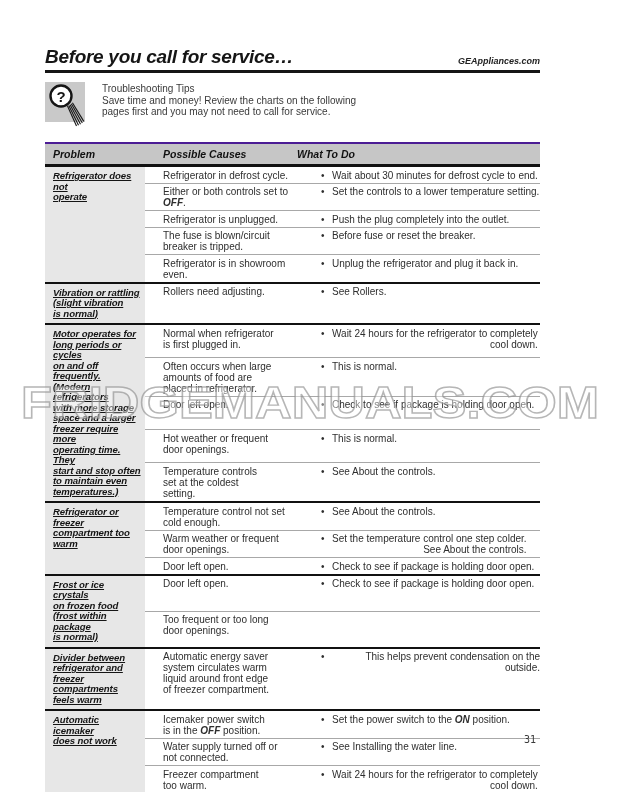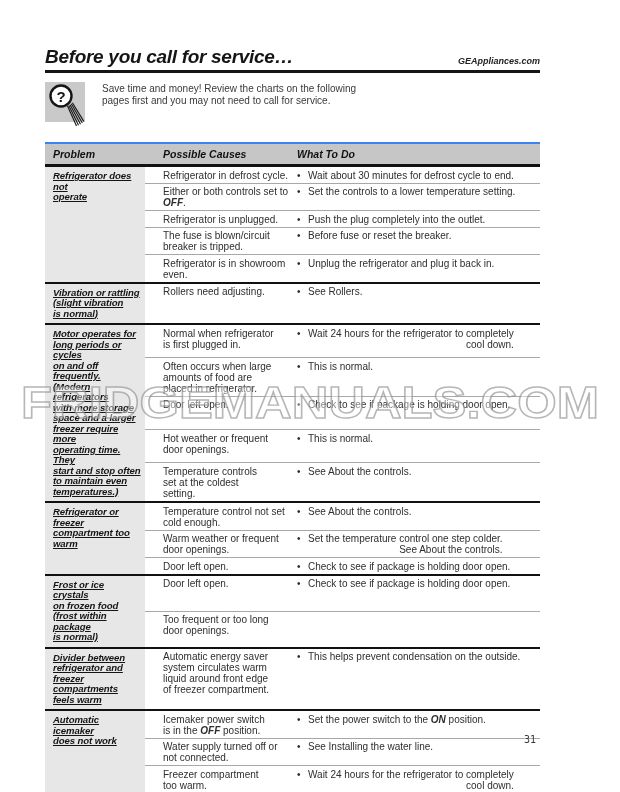--- a/index.html
+++ b/index.html
@@ -21,35 +21,35 @@
   .tips-icon { position:relative; width:40px; height:40px; background:#c9c9c9; flex:none; }
   .tips-icon svg { overflow:visible; }
   .tips-text { margin-left:17px; font-size:10px; line-height:11.5px; color:#3a3a3a; padding-top:1px; }
   .tips-title { margin-bottom:0; }
   .tips-body { white-space:pre-line; }
 
   
   .tbl { margin-top:20px; }
   .thead {
     display:grid; grid-template-columns:100px 152px 1fr;
-    background:#c6c6c6; border-top:2px solid #3b82f6; border-bottom:3px solid #111;
+    background:#c6c6c6; border-top:2px solid #4c1d95; border-bottom:3px solid #111;
     font-style:italic; font-weight:bold; font-size:10.5px; color:#111;
     padding:4px 0 4px 0;
   }
   .thead .c0 { padding-left:8px; }
   .thead .c1 { padding-left:18px; }
   .section { display:grid; grid-template-columns:100px 1fr; }
   .section + .section { border-top:2px solid #111; }
   .problem-cell {
     background:#e7e7e7; font-style:italic; font-weight:bold;
     font-size:9.6px; line-height:10.5px; letter-spacing:-0.1px;
     padding:4px 4px 4px 8px; color:#151515; white-space:pre-line;text-decoration:underline;
   }
   .rows { display:flex; flex-direction:column; }
-  .row { display:grid; grid-template-columns:152px 1fr; flex:1; }
+  .row { display:grid; grid-template-columns:152px 1fr; flex:1;gap:24px; }
   .row + .row { border-top:1px solid #a8a8a8; }
   .cause-cell {
     padding:2.5px 8px 2px 18px; font-size:10px; line-height:11px;
     color:#2e2e2e; white-space:pre-line;
   }
   .todo-cell { padding:2.5px 0 2px 0; display:flex; font-size:10px; line-height:11px; color:#2e2e2e; }
   .bullet { width:11px; flex:none; }
   .todo-text { white-space:pre-line;text-align:right; }
   .b { font-weight:bold; font-style:italic; }
 
@@ -82,20 +82,21 @@
           <g stroke="#151515" stroke-width="1.1" fill="none">
             <line x1="22.5" y1="24.0" x2="31.5" y2="44.0"></line>
             <line x1="23.8" y1="23.4" x2="33.5" y2="43.3"></line>
             <line x1="25.1" y1="22.7" x2="35.5" y2="42.3"></line>
             <line x1="26.3" y1="21.8" x2="37.3" y2="41.0"></line>
             <line x1="27.4" y1="20.8" x2="38.8" y2="39.4"></line>
           </g>
         </svg>
       </div>
       <div class="tips-text">
+        <div class="tips-title">Troubleshooting Tips</div>
         <div class="tips-body">Save time and money! Review the charts on the following
 pages first and you may not need to call for service.</div>
       </div>
     </div>
 
     <div class="tbl">
       <div class="thead">
         <div class="c0">Problem</div>
         <div class="c1">Possible Causes</div>
         <div class="c2">What To Do</div>

